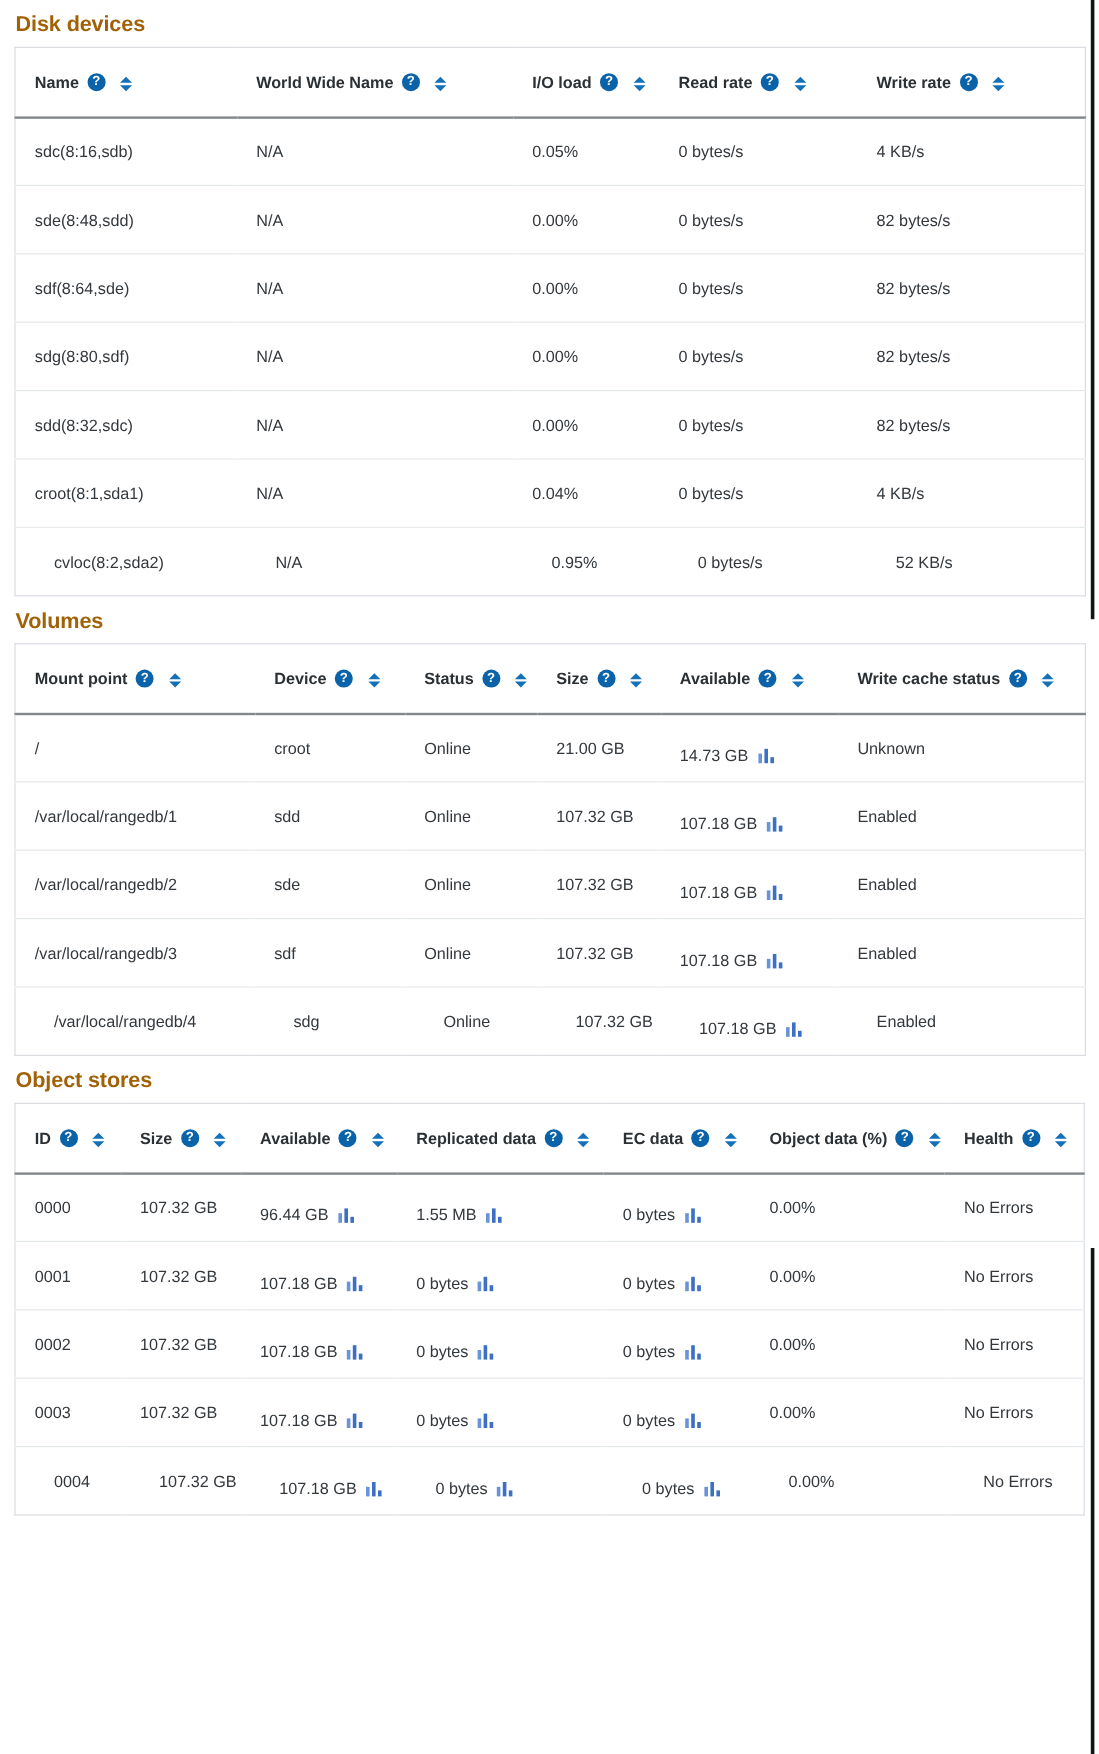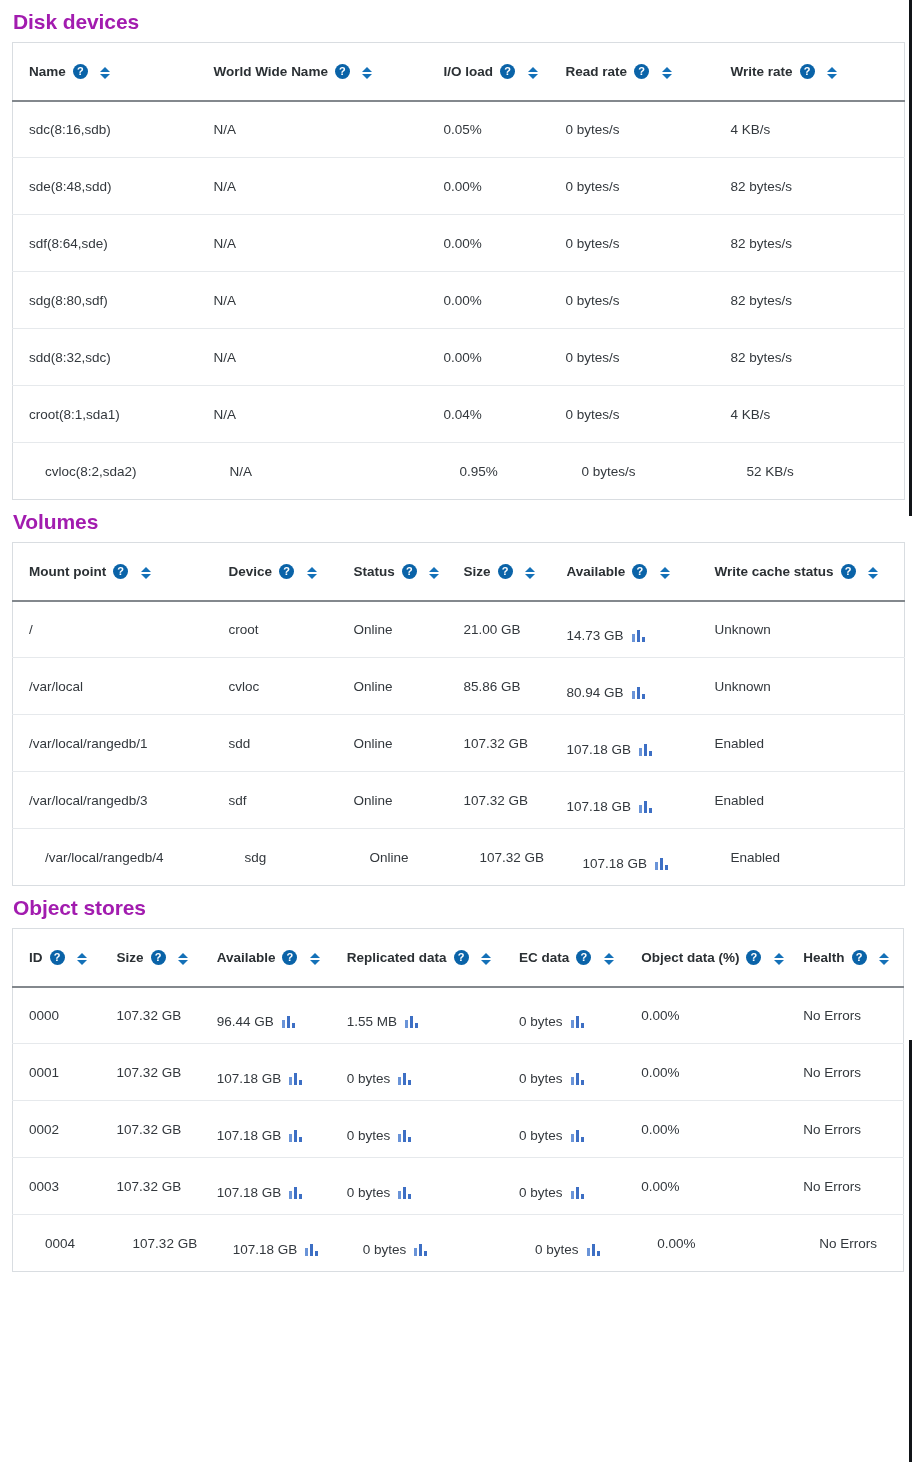--- a/index.html
+++ b/index.html
@@ -18,23 +18,23 @@
   }
   
   .edge-rail {
     position: absolute;
     right: 4px;
     width: 3px;
     background: #111418;
   }
   .section { padding: 0 12px 0 12px; }
   .section-title {
-    font-size: 21px;
+    font-size: 18px;
     font-weight: bold;
-    color: #a21caf;
+    color: #a16207;
     letter-spacing: -0.1px;
     margin: 0;
     padding: 10px 0 8px 1px;
   }
   table.grid {
     width: 892px;
     border-collapse: collapse;
     border: 1px solid #d9dde1;
     background: #fff;
     table-layout: fixed;
@@ -331,39 +331,39 @@
                 <span class="chart-icon">
                   <b class="b1"></b>
                   <b class="b2"></b>
                   <b class="b3"></b>
                 </span>
               </div>
             </td>
           <td>Unknown</td>
         </tr>
         <tr>
-          <td>/var/local</td>
-          <td>cvloc</td>
-          <td>Online</td>
-          <td>85.86 GB</td>
-          <td>
-              <div class="cell-flex">
-                <span>80.94 GB</span>
-                <span class="chart-icon">
-                  <b class="b1"></b>
-                  <b class="b2"></b>
-                  <b class="b3"></b>
-                </span>
-              </div>
-            </td>
-          <td>Unknown</td>
-        </tr>
-        <tr>
           <td>/var/local/rangedb/1</td>
           <td>sdd</td>
+          <td>Online</td>
+          <td>107.32 GB</td>
+          <td>
+              <div class="cell-flex">
+                <span>107.18 GB</span>
+                <span class="chart-icon">
+                  <b class="b1"></b>
+                  <b class="b2"></b>
+                  <b class="b3"></b>
+                </span>
+              </div>
+            </td>
+          <td>Enabled</td>
+        </tr>
+        <tr>
+          <td>/var/local/rangedb/2</td>
+          <td>sde</td>
           <td>Online</td>
           <td>107.32 GB</td>
           <td>
               <div class="cell-flex">
                 <span>107.18 GB</span>
                 <span class="chart-icon">
                   <b class="b1"></b>
                   <b class="b2"></b>
                   <b class="b3"></b>
                 </span>

